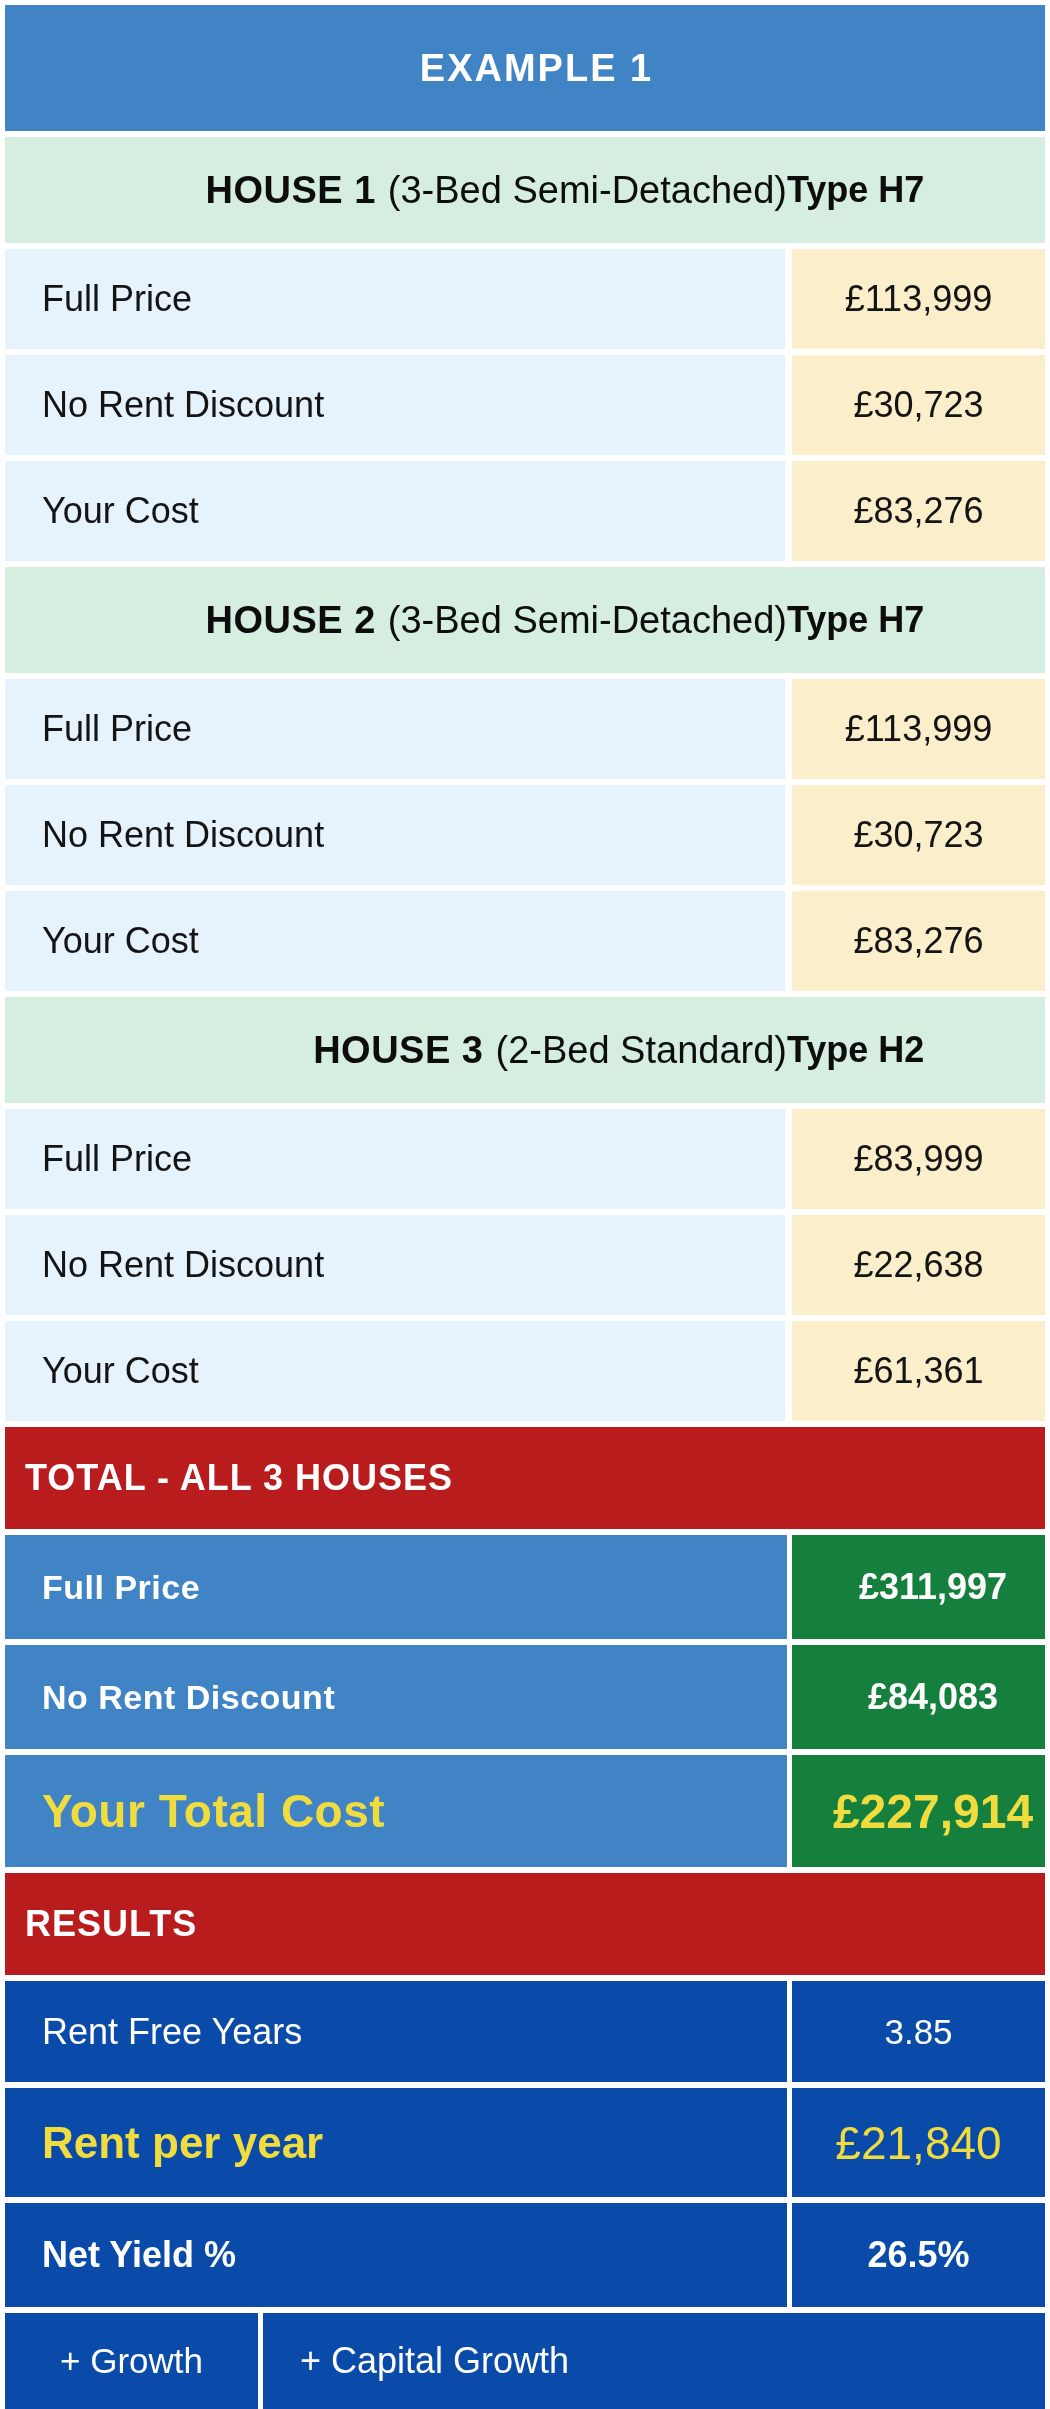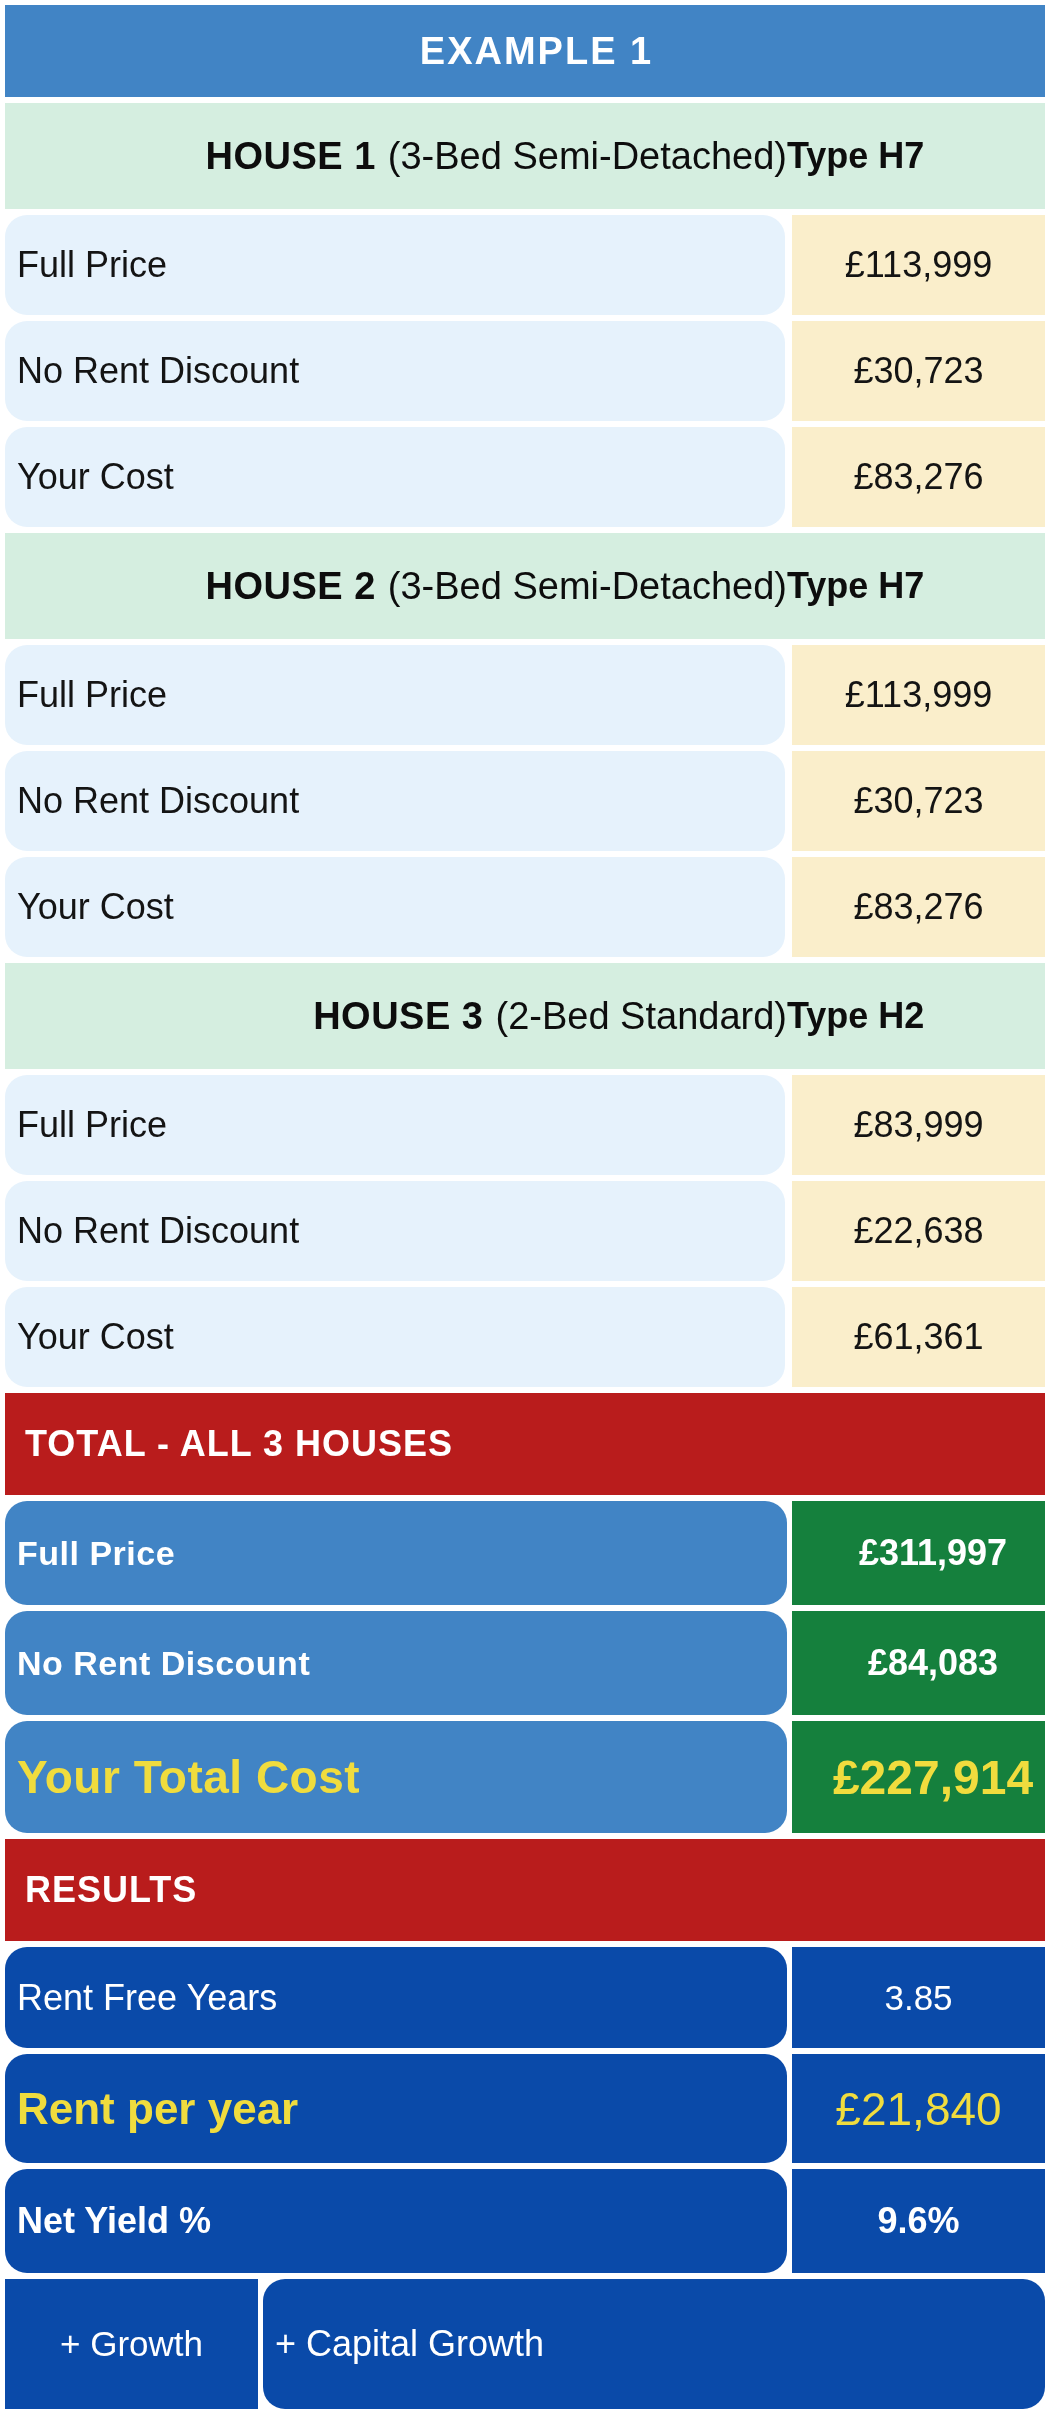--- a/index.html
+++ b/index.html
@@ -11,34 +11,34 @@
   }
   .sheet {
     width:1050px; height:2409px;
     padding:5px 5px 0 5px;
     display:flex; flex-direction:column; gap:6px;
     overflow:hidden; background:#ffffff;
   }
   .row { display:flex; gap:7px; flex:0 0 auto; }
 
   
-  .banner { height:92px; background:#4184C5; align-items:center; justify-content:center;padding-left:23px; }
+  .banner { height:126px; background:#4184C5; align-items:center; justify-content:center;padding-left:23px; }
   .banner-text { color:#ffffff; font-weight:700; font-size:38px; letter-spacing:2px; }
 
   
   .house { height:106px; background:#D5EEE0; align-items:center; gap:0; }
   .house-label { flex:1 1 auto; padding-left:18px; display:flex; align-items:baseline; gap:12px;justify-content:flex-end; }
   .house-name { font-weight:800; font-size:38px; letter-spacing:0.5px; color:#0d0d0d; }
   .house-desc { font-weight:400; font-size:38px; color:#0d0d0d; }
   .house-type { width:258px; text-align:left; font-weight:700; font-size:36px; color:#0d0d0d; }
 
   
   .data { height:100px; }
   .cell { display:flex; align-items:center; }
-  .cell.label { flex:1 1 auto; background:#E6F2FC; padding-left:12px; font-size:36px; font-weight:400; color:#141414;border-radius:22px; }
+  .cell.label { flex:1 1 auto; background:#E6F2FC; padding-left:37px; font-size:36px; font-weight:400; color:#141414; }
   .cell.value { width:253px; background:#FAEECB; justify-content:center; font-size:36px; font-weight:400; color:#141414; }
 
   
   .greenbar { height:102px; background:#b91c1c; align-items:center; }
   .greenbar .green-text { padding-left:20px; color:#ffffff; font-weight:800; font-size:36px; letter-spacing:1px; }
 
   
   .blue { height:104px; gap:5px; }
   .blue .cell.label { background:#4184C5; color:#ffffff; font-weight:700; font-size:34px; letter-spacing:0.5px; }
   .blue .cell.value { background:#15803d; color:#ffffff; font-weight:700; font-size:36px;padding-left:29px; }
@@ -148,20 +148,20 @@
   <div class="row navy">
     <div class="cell label">Rent Free Years</div>
     <div class="cell value">3.85</div>
   </div>
   <div class="row navy hl">
     <div class="cell label">Rent per year</div>
     <div class="cell value">£21,840</div>
   </div>
   <div class="row navy bold">
     <div class="cell label">Net Yield %</div>
-    <div class="cell value">9.6%</div>
+    <div class="cell value">26.5%</div>
   </div>
   <div class="row navy last">
     <div class="cell value">+ Growth</div>
     <div class="cell label">+ Capital Growth</div>
   </div>
 
 </div>
 
 </body></html>

